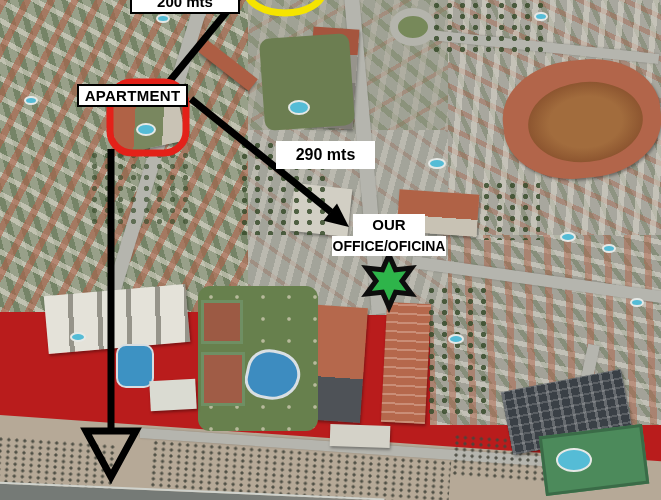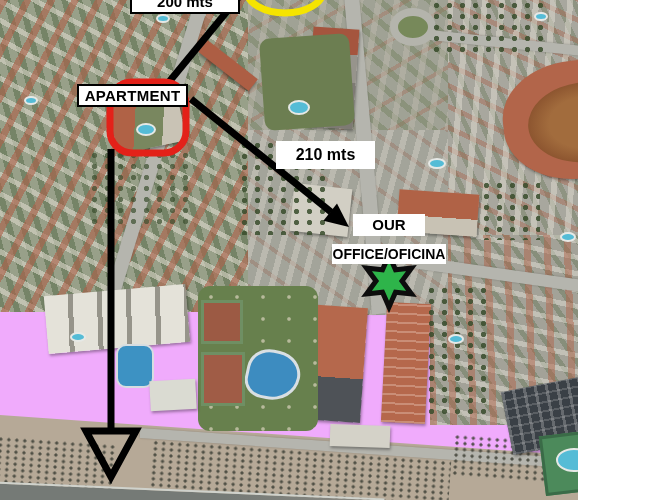--- a/index.html
+++ b/index.html
@@ -1,18 +1,18 @@
 <!DOCTYPE html>
 <html><head>
 <meta charset="utf-8">
 <style>
   html,body{margin:0;padding:0;background:#fff;}
   .map{
-    position:relative;width:578px;height:500px;overflow:hidden;
-    background:#f0abfc;font-family:"Liberation Sans",sans-serif;
+    position:relative;width:661px;height:500px;overflow:hidden;
+    background:#b91c1c;font-family:"Liberation Sans",sans-serif;
   }
   .map *{position:absolute;box-sizing:border-box;}
   
   .tx{background-color:#98a089;}
   #txTL{left:0;top:0;width:248px;height:312px;
     background-image:
       repeating-linear-gradient(118deg,rgba(172,97,73,.62) 0 7px,rgba(0,0,0,0) 7px 21px),
       repeating-linear-gradient(28deg,rgba(226,221,209,.55) 0 5px,rgba(0,0,0,0) 5px 17px),
       repeating-linear-gradient(75deg,rgba(83,104,69,.5) 0 6px,rgba(0,0,0,0) 6px 14px);}
   #txTC{left:248px;top:0;width:200px;height:312px;background-color:#a0a295;
@@ -48,21 +48,21 @@
     display:flex;align-items:center;justify-content:center;line-height:1.2;}
   #lbl200{left:130px;top:-16px;width:110px;height:30px;border:2px solid #000;
     font-size:15px;align-items:flex-end;padding-bottom:1px;}
   #lblApartment{left:77px;top:84px;width:111px;height:23px;border:2px solid #000;
     font-size:15px;letter-spacing:.3px;}
   #lbl250{left:276px;top:141px;width:99px;height:28px;font-size:16px;}
   #officeCol{left:331px;top:214px;width:116px;z-index:6;display:flex;flex-direction:column;
     align-items:center;position:absolute;justify-content:flex-end;}
   #officeCol .lbl{position:static;}
   #officeTop{width:72px;height:22px;font-size:15px;}
-  #officeBottom{width:114px;height:20px;font-size:14px;margin-top:8px;}
+  #officeBottom{width:114px;height:20px;font-size:14px;}
   #lblBeach{left:79px;top:237px;width:150px;height:50px;font-size:16px;flex-direction:column;}
   
   #annot{left:0;top:0;width:661px;height:500px;z-index:5;}
 </style>
 </head>
 <body>
 
 <div class="map">
 
   <div class="tx" id="txTL"></div>
@@ -136,19 +136,19 @@
     <rect x="110" y="82" width="76" height="71" rx="22" ry="22" fill="none" stroke="#e32119" stroke-width="7"></rect>
     <line x1="191" y1="99" x2="331" y2="212" stroke="#000" stroke-width="7"></line>
     <polygon points="349,227 323.4,220.7 337,203.5" fill="#000"></polygon>
     <line x1="111" y1="149" x2="111" y2="433" stroke="#000" stroke-width="7"></line>
     <polygon points="86,431 136,431 111,477" fill="none" stroke="#000" stroke-width="7"></polygon>
     <polygon points="389,255 395.5,269.7 411.5,268 402,281 411.5,294 395.5,292.3 389,307 382.5,292.3 366.5,294 376,281 366.5,268 382.5,269.7" fill="#2eb44a" stroke="#0d0d0d" stroke-width="5" stroke-linejoin="miter"></polygon>
   </svg>
 
   <div class="lbl" id="lbl200">200 mts</div>
   <div class="lbl" id="lblApartment">APARTMENT</div>
-  <div class="lbl" id="lbl250">210 mts</div>
+  <div class="lbl" id="lbl250">290 mts</div>
   <div id="officeCol">
     <div class="lbl" id="officeTop">OUR</div>
     <div class="lbl" id="officeBottom">OFFICE/OFICINA</div>
   </div>
 
 </div>
 
 </body></html>

